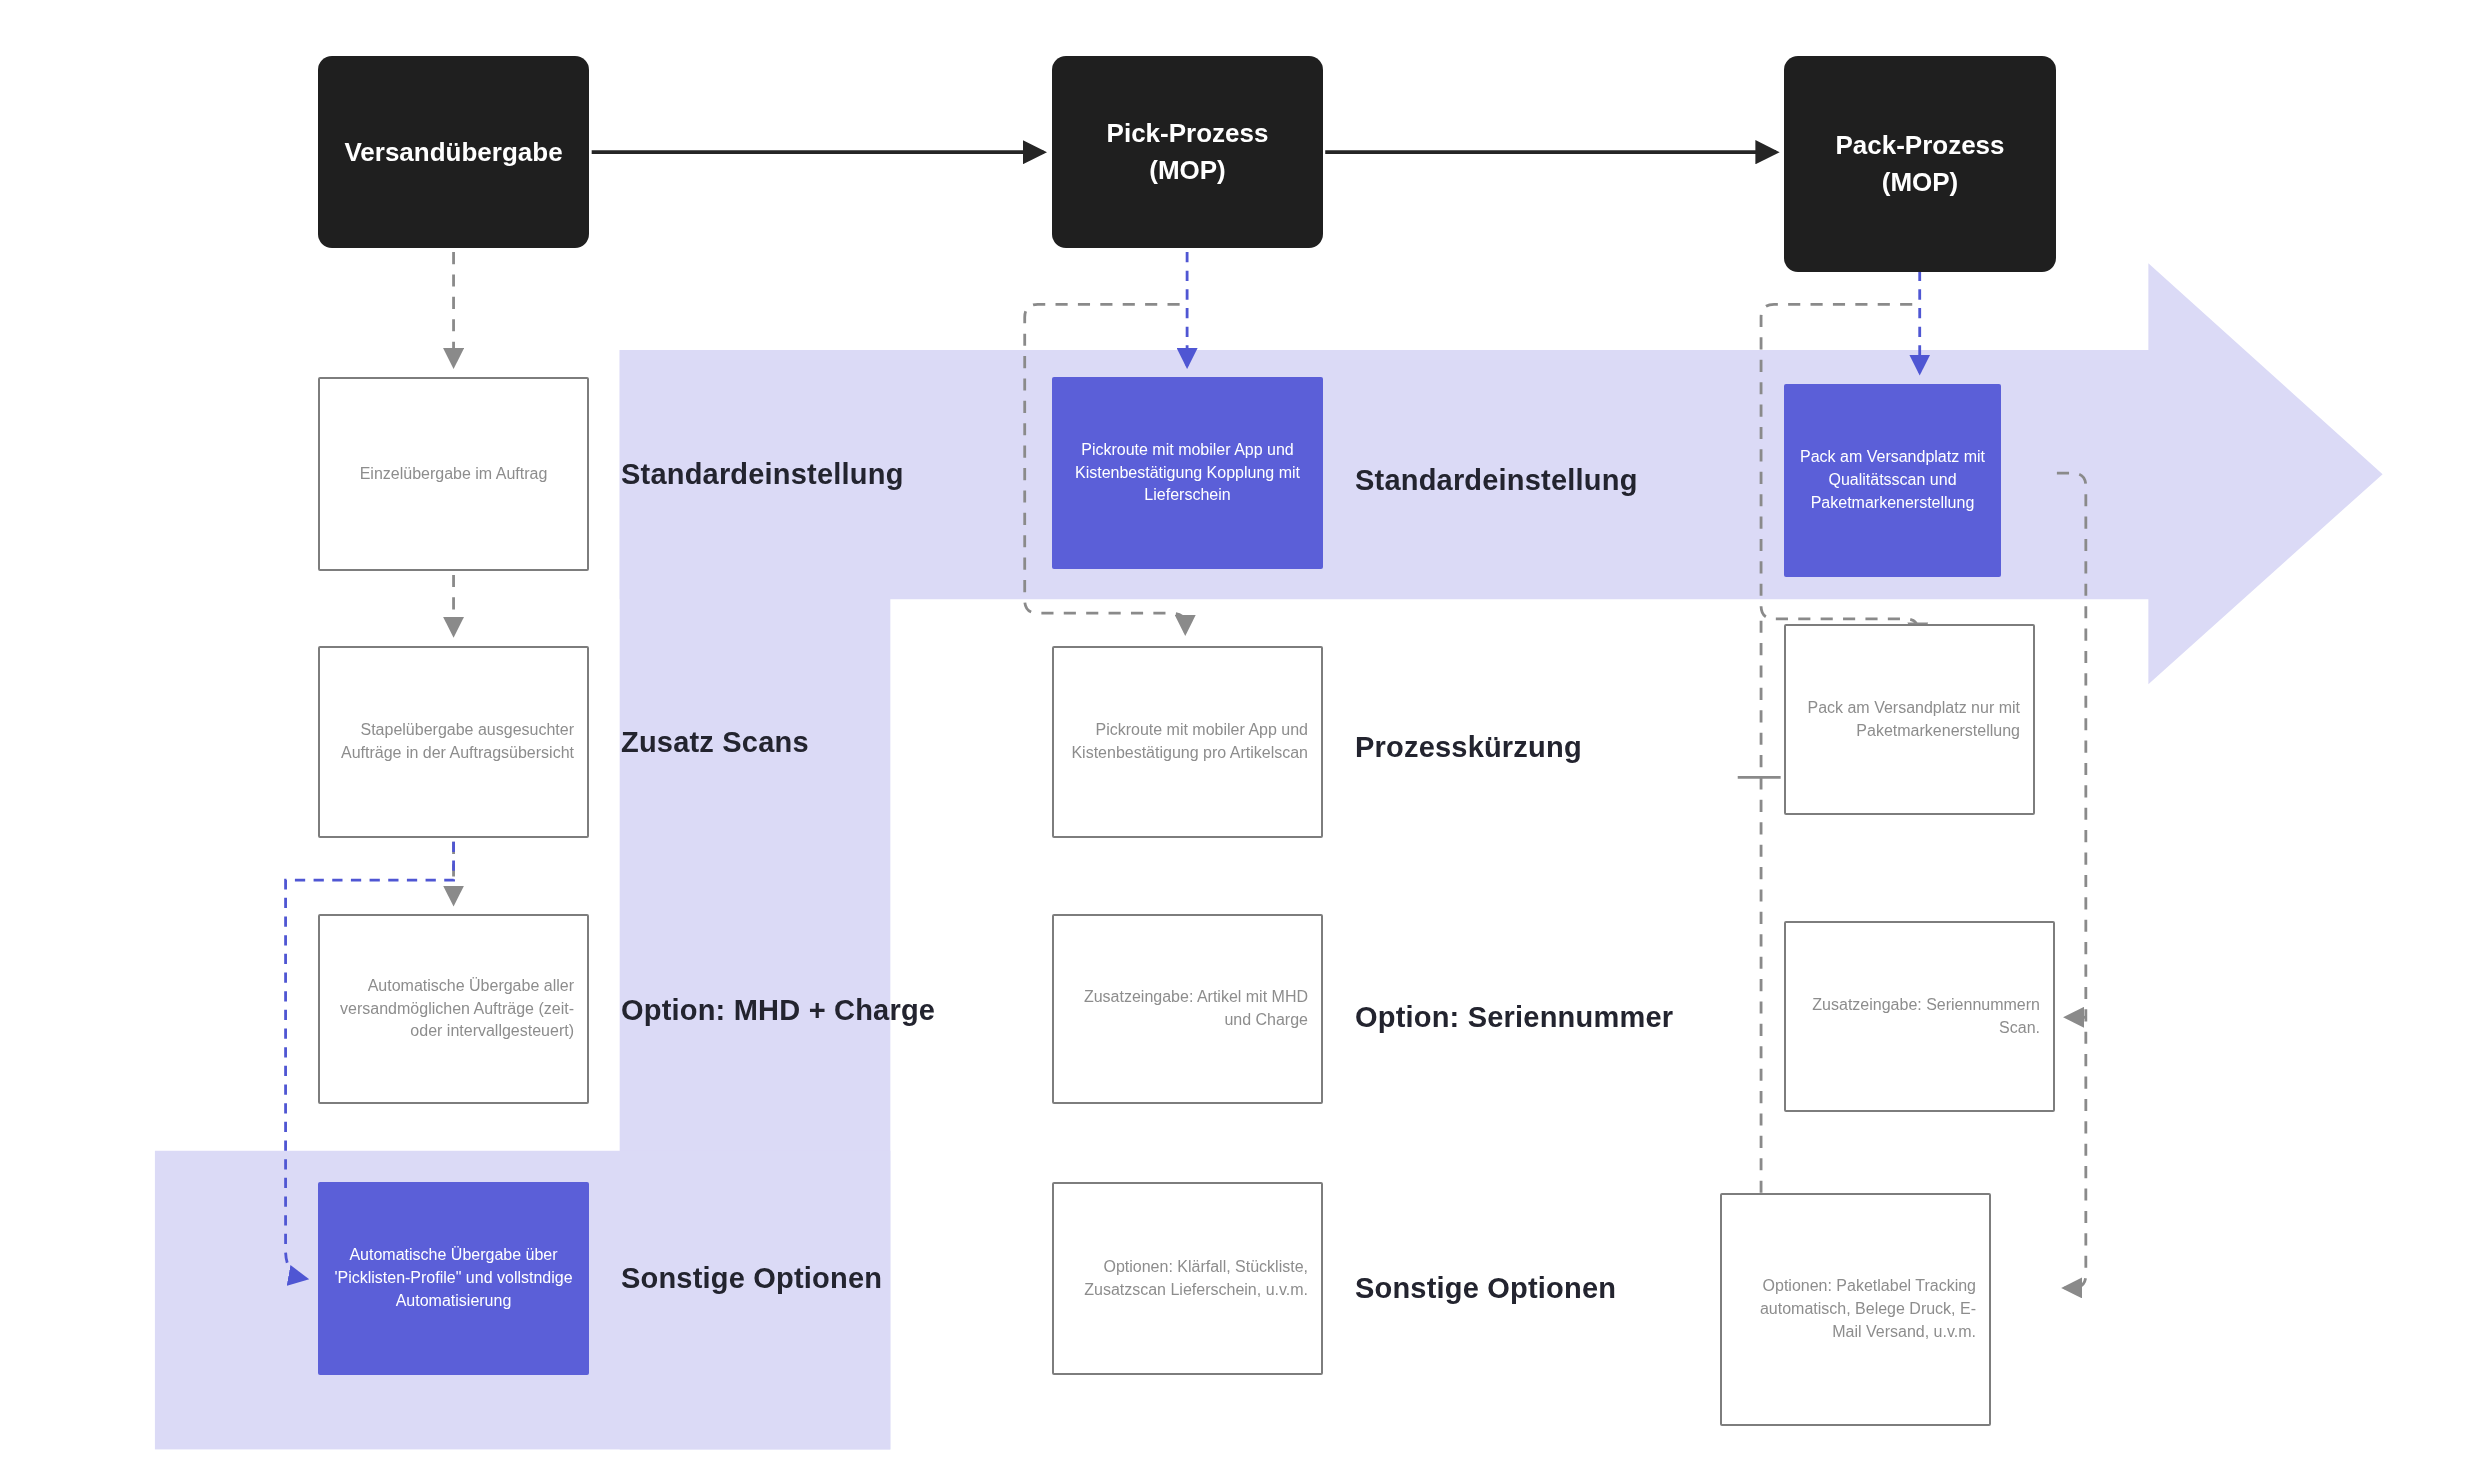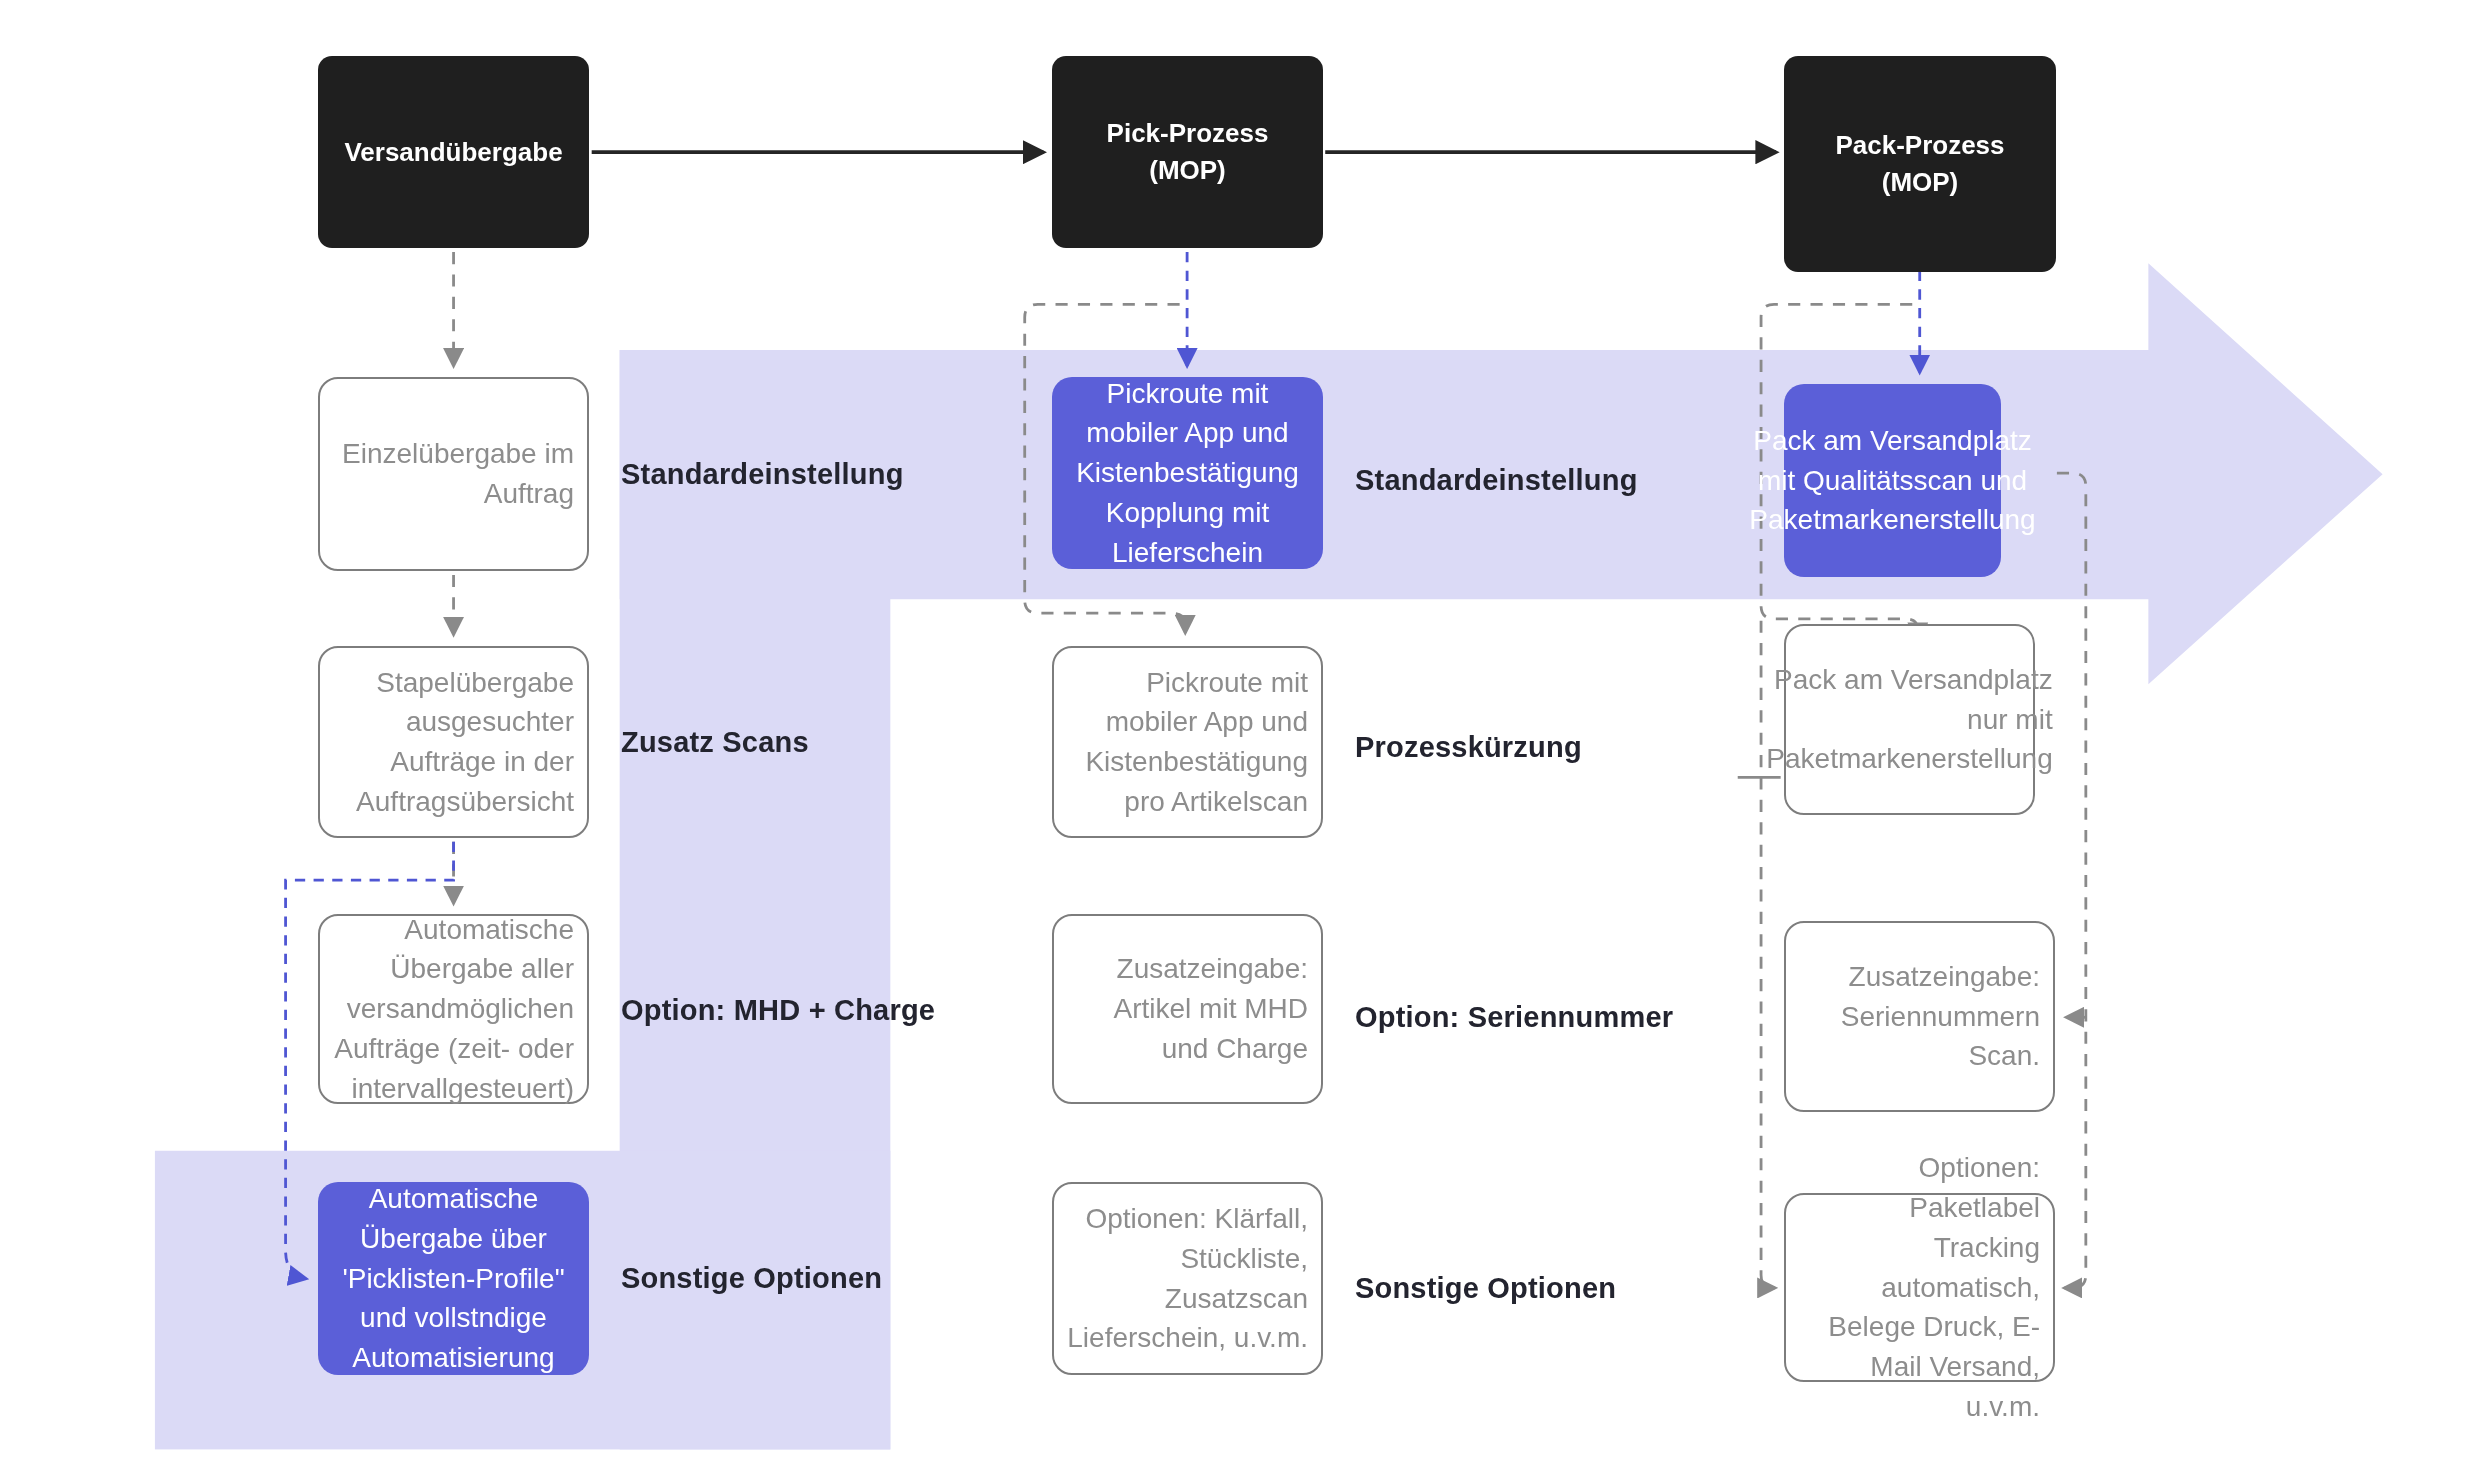--- a/index.html
+++ b/index.html
@@ -9,22 +9,22 @@
     background:#ffffff;
     font-family:"Liberation Sans", sans-serif;
     overflow:hidden;
   }
   .layer{position:absolute;left:0;top:0;}
   .node{
     position:absolute;
     display:flex;align-items:center;justify-content:center;
     text-align:center;white-space:pre-line;
     box-sizing:border-box;
-    border-radius:20px;
-    font-size:28px;line-height:1.42;
+    border-radius:2px;
+    font-size:16px;line-height:1.42;
     padding:9.3px 13px;
   }
   .node.dark{
     background:#1f1f1f;color:#ffffff;
     font-weight:bold;font-size:26px;border-radius:14px;
   }
   .node.plain{
     background:#ffffff;color:#8d8d8d;
     border:2.8px solid #7d7d7d;
     text-align:right;
@@ -95,21 +95,21 @@
   <div class="node accent" style="left:318px;top:1182px;width:271px;height:193px">Automatische Übergabe über 'Picklisten-Profile" und vollstndige Automatisierung</div>
 
   <div class="node accent" style="left:1052px;top:377px;width:271px;height:192px">Pickroute mit mobiler App und Kistenbestätigung Kopplung mit Lieferschein</div>
   <div class="node plain" style="left:1052px;top:646px;width:271px;height:192px">Pickroute mit mobiler App und Kistenbestätigung pro Artikelscan</div>
   <div class="node plain" style="left:1052px;top:914px;width:271px;height:190px">Zusatzeingabe: Artikel mit MHD und Charge</div>
   <div class="node plain" style="left:1052px;top:1182px;width:271px;height:193px">Optionen: Klärfall, Stückliste, Zusatzscan Lieferschein, u.v.m.</div>
 
   <div class="node accent" style="left:1784px;top:384px;width:217px;height:193px">Pack am Versandplatz mit Qualitätsscan und Paketmarkenerstellung</div>
   <div class="node plain" style="left:1784px;top:624px;width:251px;height:191px">Pack am Versandplatz nur mit Paketmarkenerstellung</div>
   <div class="node plain" style="left:1784px;top:921px;width:271px;height:191px">Zusatzeingabe: Seriennummern Scan.</div>
-  <div class="node plain" style="left:1784px;top:1193px;width:271px;height:189px">Optionen: Paketlabel Tracking automatisch, Belege Druck, E-Mail Versand, u.v.m.</div>
+  <div class="node plain" style="left:1720px;top:1193px;width:271px;height:233px">Optionen: Paketlabel Tracking automatisch, Belege Druck, E-Mail Versand, u.v.m.</div>
 
   <div class="rowlabel" style="left:621px;top:474px;width:392px">Standardeinstellung</div>
   <div class="rowlabel" style="left:621px;top:742px;width:392px">Zusatz Scans</div>
   <div class="rowlabel" style="left:621px;top:1010px;width:392px">Option: MHD + Charge</div>
   <div class="rowlabel" style="left:621px;top:1278px;width:392px">Sonstige Optionen</div>
 
   <div class="rowlabel" style="left:1355px;top:480px;width:392px">Standardeinstellung</div>
   <div class="rowlabel" style="left:1355px;top:747px;width:392px">Prozesskürzung</div>
   <div class="rowlabel" style="left:1355px;top:1017px;width:392px">Option: Seriennummer</div>
   <div class="rowlabel" style="left:1355px;top:1288px;width:392px">Sonstige Optionen</div>

